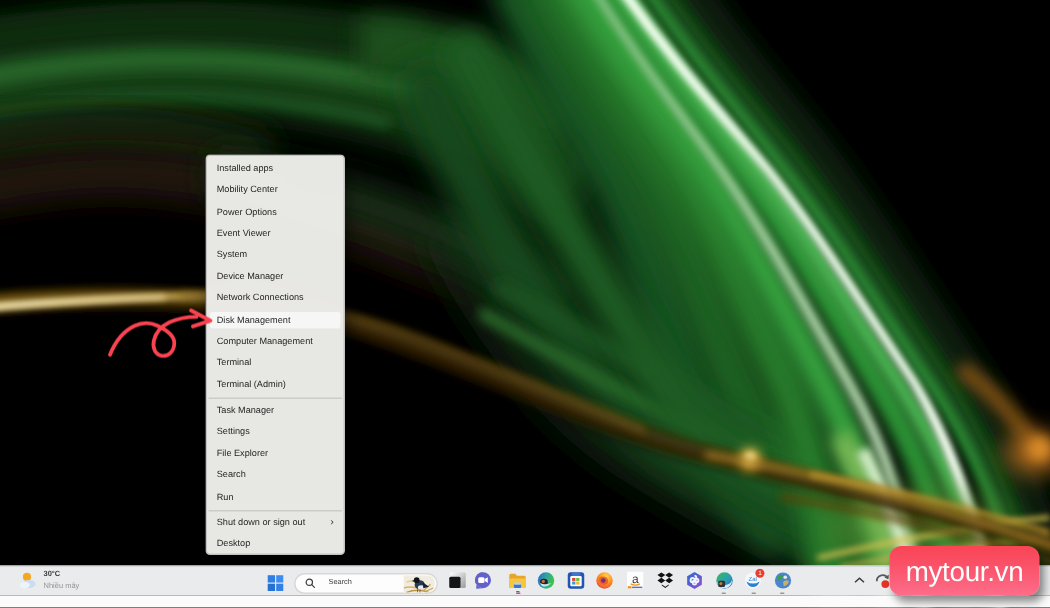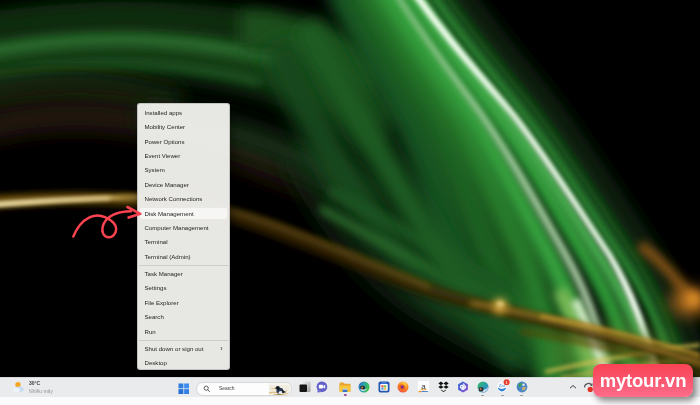--- a/index.html
+++ b/index.html
@@ -27,21 +27,21 @@
   #weatherT1{position:absolute;left:29px;top:380.4px;font-size:5px;color:#3c3c3c;font-weight:bold;}
   #weatherT2{position:absolute;left:29px;top:387.8px;font-size:5px;color:#949494;}
   #pill{position:absolute;left:196px;top:381.5px;width:96px;height:14px;background:#fdfdfd;border:1px solid #d8d8d8;border-radius:7.5px;box-sizing:border-box;}
   #pill span{position:absolute;left:22px;top:3.8px;font-size:4.9px;color:#3d3d3d;}
   #birdbox{position:absolute;right:1px;top:0.5px;width:21px;height:12px;border-radius:0 6.5px 6.5px 0;overflow:hidden;background:#f6f4ef;}
   
   #wm{position:absolute;left:593px;top:364px;width:100px;height:33px;border-radius:8px;
      background:linear-gradient(180deg,#f94454 0%,#fa5066 35%,#fd6d8a 100%);
      box-shadow:3px 4px 6px rgba(0,0,0,0.45);
      display:flex;align-items:center;justify-content:center;}
-  #wm span{color:#fff;font-weight:bold;font-size:18.5px;letter-spacing:-0.2px;}
+  #wm span{color:#fff;font-weight:normal;font-size:18.5px;letter-spacing:-0.2px;}
 </style>
 </head>
 <body>
 <svg id="wall" width="700" height="405" viewBox="0 0 700 405">
  <defs>
   <filter id="b2" x="-120%" y="-120%" width="340%" height="340%">
         <feGaussianBlur stdDeviation="2"></feGaussianBlur>
       </filter>
   <filter id="b3" x="-120%" y="-120%" width="340%" height="340%">
         <feGaussianBlur stdDeviation="3"></feGaussianBlur>

